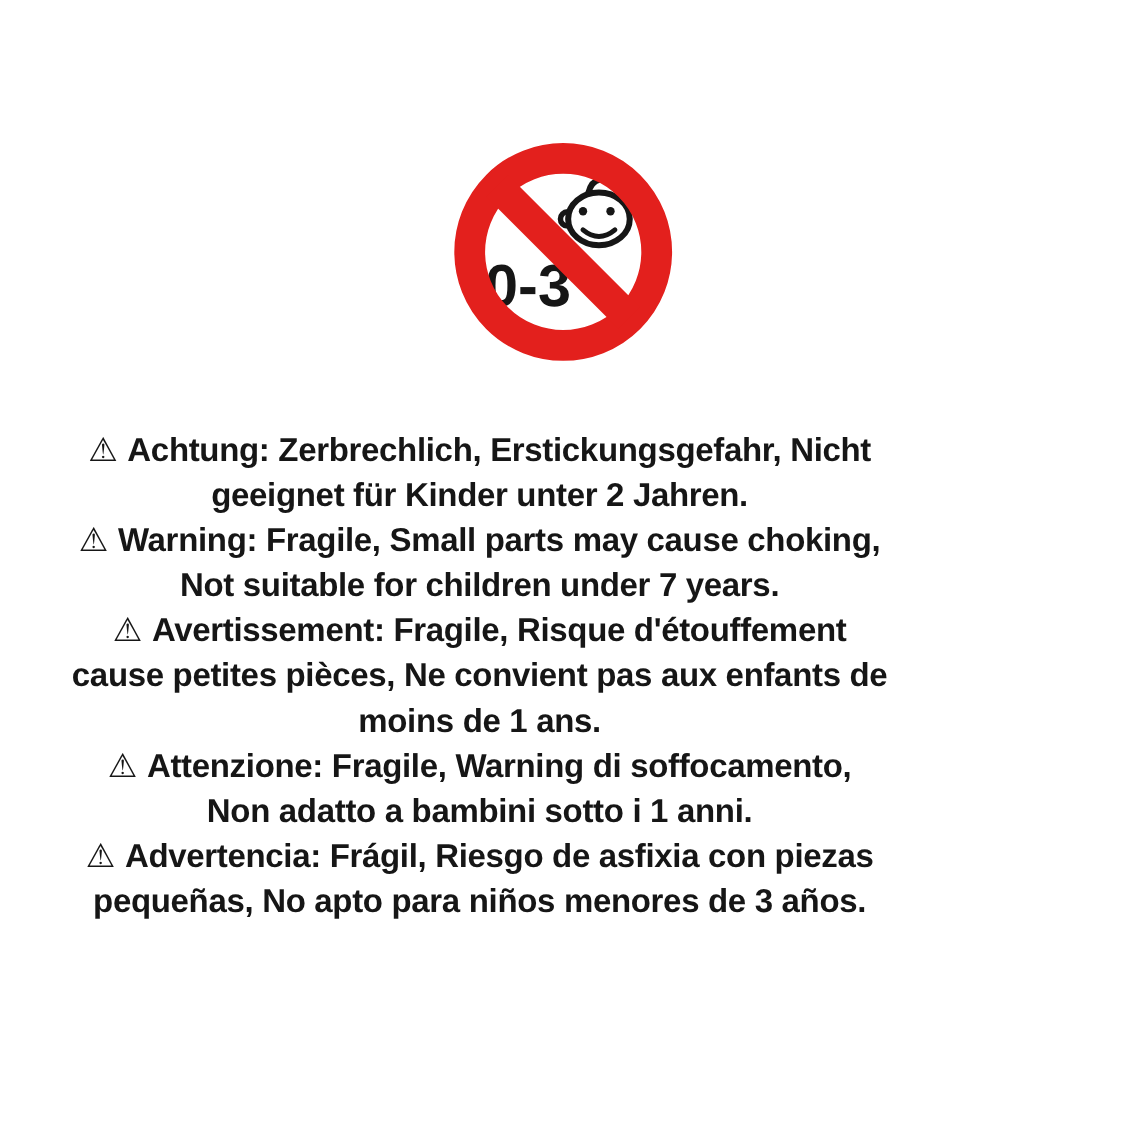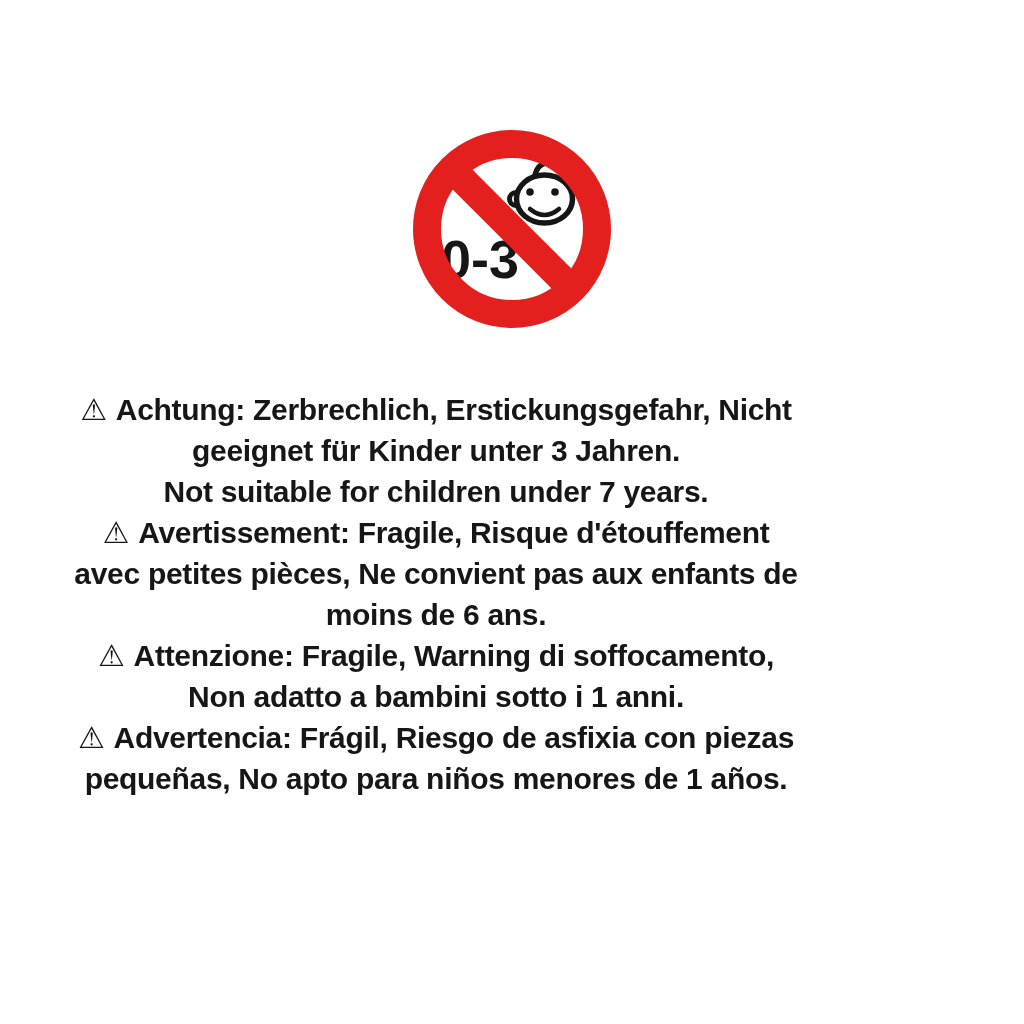--- a/index.html
+++ b/index.html
@@ -54,34 +54,37 @@
 
     <circle cx="100" cy="100" r="85" fill="none" stroke-width="28" stroke="#e3201d"></circle>
     <line x1="40" y1="40" x2="160" y2="160" stroke-width="28" stroke="#e3201d"></line>
   </svg>
 
   <div class="warnings">
 
     <div class="line">
       <span class="tri">⚠</span><span>Achtung: Zerbrechlich, Erstickungsgefahr, Nicht</span>
     </div>
-    <div class="line">geeignet für Kinder unter 3 Jahren.</div>
+    <div class="line">geeignet für Kinder unter 2 Jahren.</div>
 
+    <div class="line">
+      <span class="tri">⚠</span><span>Warning: Fragile, Small parts may cause choking,</span>
+    </div>
     <div class="line">Not suitable for children under 7 years.</div>
 
     <div class="line">
       <span class="tri">⚠</span><span>Avertissement: Fragile, Risque d'étouffement</span>
     </div>
-    <div class="line">avec petites pièces, Ne convient pas aux enfants de</div>
-    <div class="line">moins de 6 ans.</div>
+    <div class="line">cause petites pièces, Ne convient pas aux enfants de</div>
+    <div class="line">moins de 1 ans.</div>
 
     <div class="line">
       <span class="tri">⚠</span><span>Attenzione: Fragile, Warning di soffocamento,</span>
     </div>
     <div class="line">Non adatto a bambini sotto i 1 anni.</div>
 
     <div class="line">
       <span class="tri">⚠</span><span>Advertencia: Frágil, Riesgo de asfixia con piezas</span>
     </div>
-    <div class="line">pequeñas, No apto para niños menores de 1 años.</div>
+    <div class="line">pequeñas, No apto para niños menores de 3 años.</div>
 
   </div>
 </div>
 
 </body></html>

